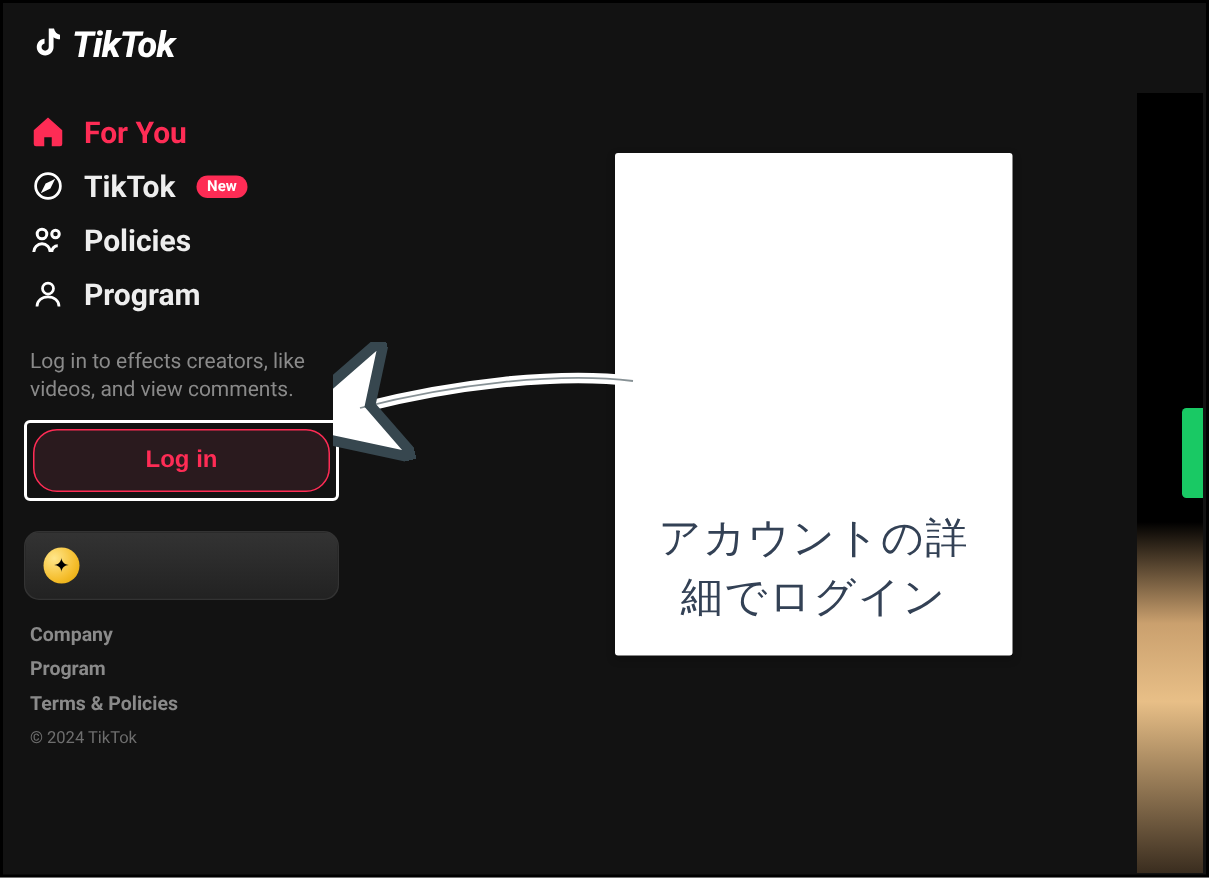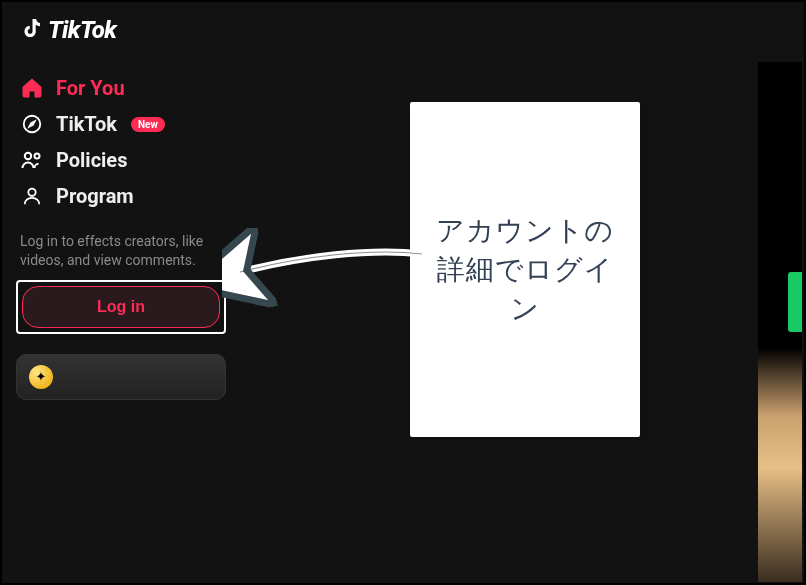--- a/index.html
+++ b/index.html
@@ -20,21 +20,21 @@
   .effects-card { margin-top: 20px; background: linear-gradient(180deg, #333 0%, #222 100%); border: 1px solid #333; border-radius: 10px; padding: 10px 12px; display: flex; align-items: center; gap: 10px; cursor: pointer; }
   .effects-icon { width: 24px; height: 24px; border-radius: 50%; background: radial-gradient(circle at 30% 30%, #ffe68a, #f5be2e 60%, #e0a400); display: flex; align-items: center; justify-content: center; font-size: 13px; }
   .effects-text { color: #fff; font-size: 12px; font-weight: 700; line-height: 1.25; }
   .footer { margin-top: 16px; }
   .footer-link { color: #8a8a8a; font-size: 13px; font-weight: 700; margin: 8px 4px; cursor: pointer; }
   .copyright { color: #6e6e6e; font-size: 11px; margin: 6px 4px 0 4px; }
 
   .video-strip { position: absolute; right: 2px; top: 60px; width: 44px; height: 520px; background: linear-gradient(180deg, #000 0%, #000 55%, #caa06e 68%, #e8bf87 78%, #3a2d1f 100%); }
   .green-tab { position: absolute; right: 2px; top: 270px; width: 14px; height: 60px; background: #19c964; border-radius: 3px 0 0 3px; }
 
-  .annotation-card { position: absolute; left: 408px; top: 100px; width: 230px; height: 335px; background: #fff; color: #334155; display: flex; align-items: center; justify-content: center; text-align: center; padding: 20px; border-radius: 2px; box-shadow: 0 2px 6px rgba(0,0,0,.25); }
+  .annotation-card { position: absolute; left: 408px; top: 100px; width: 265px; height: 335px; background: #fff; color: #334155; display: flex; align-items: flex-end; justify-content: center; text-align: center; padding: 20px; border-radius: 2px; box-shadow: 0 2px 6px rgba(0,0,0,.25); }
   .annotation-text { font-size: 28px; line-height: 1.4; letter-spacing: 1px; font-family: "Hiragino Sans", "Yu Gothic", Meiryo, sans-serif; white-space: pre-line; }
 
   .arrow-svg { position: absolute; left: 220px; top: 226px; pointer-events: none; }
 </style>
 </head>
 <body>
 
 <div class="frame">
 
   <div class="topbar">
@@ -94,20 +94,26 @@
     <p class="login-hint">Log in to effects creators, like videos, and view comments.</p>
 
     <div class="login-wrap">
       <button class="login-btn">Log in</button>
     </div>
 
     <div class="effects-card">
       <div class="effects-icon">✦</div>
     </div>
 
+    <div class="footer">
+      <div class="footer-link">Company</div>
+      <div class="footer-link">Program</div>
+      <div class="footer-link">Terms &amp; Policies</div>
+      <div class="copyright">© 2024 TikTok</div>
+    </div>
   </nav>
 
   <div class="video-strip"></div>
   <div class="green-tab"></div>
 
   <div class="annotation-card">
     <div class="annotation-text">アカウントの詳細でログイン</div>
   </div>
 
   <svg class="arrow-svg" width="210" height="90" viewBox="0 0 210 90">

